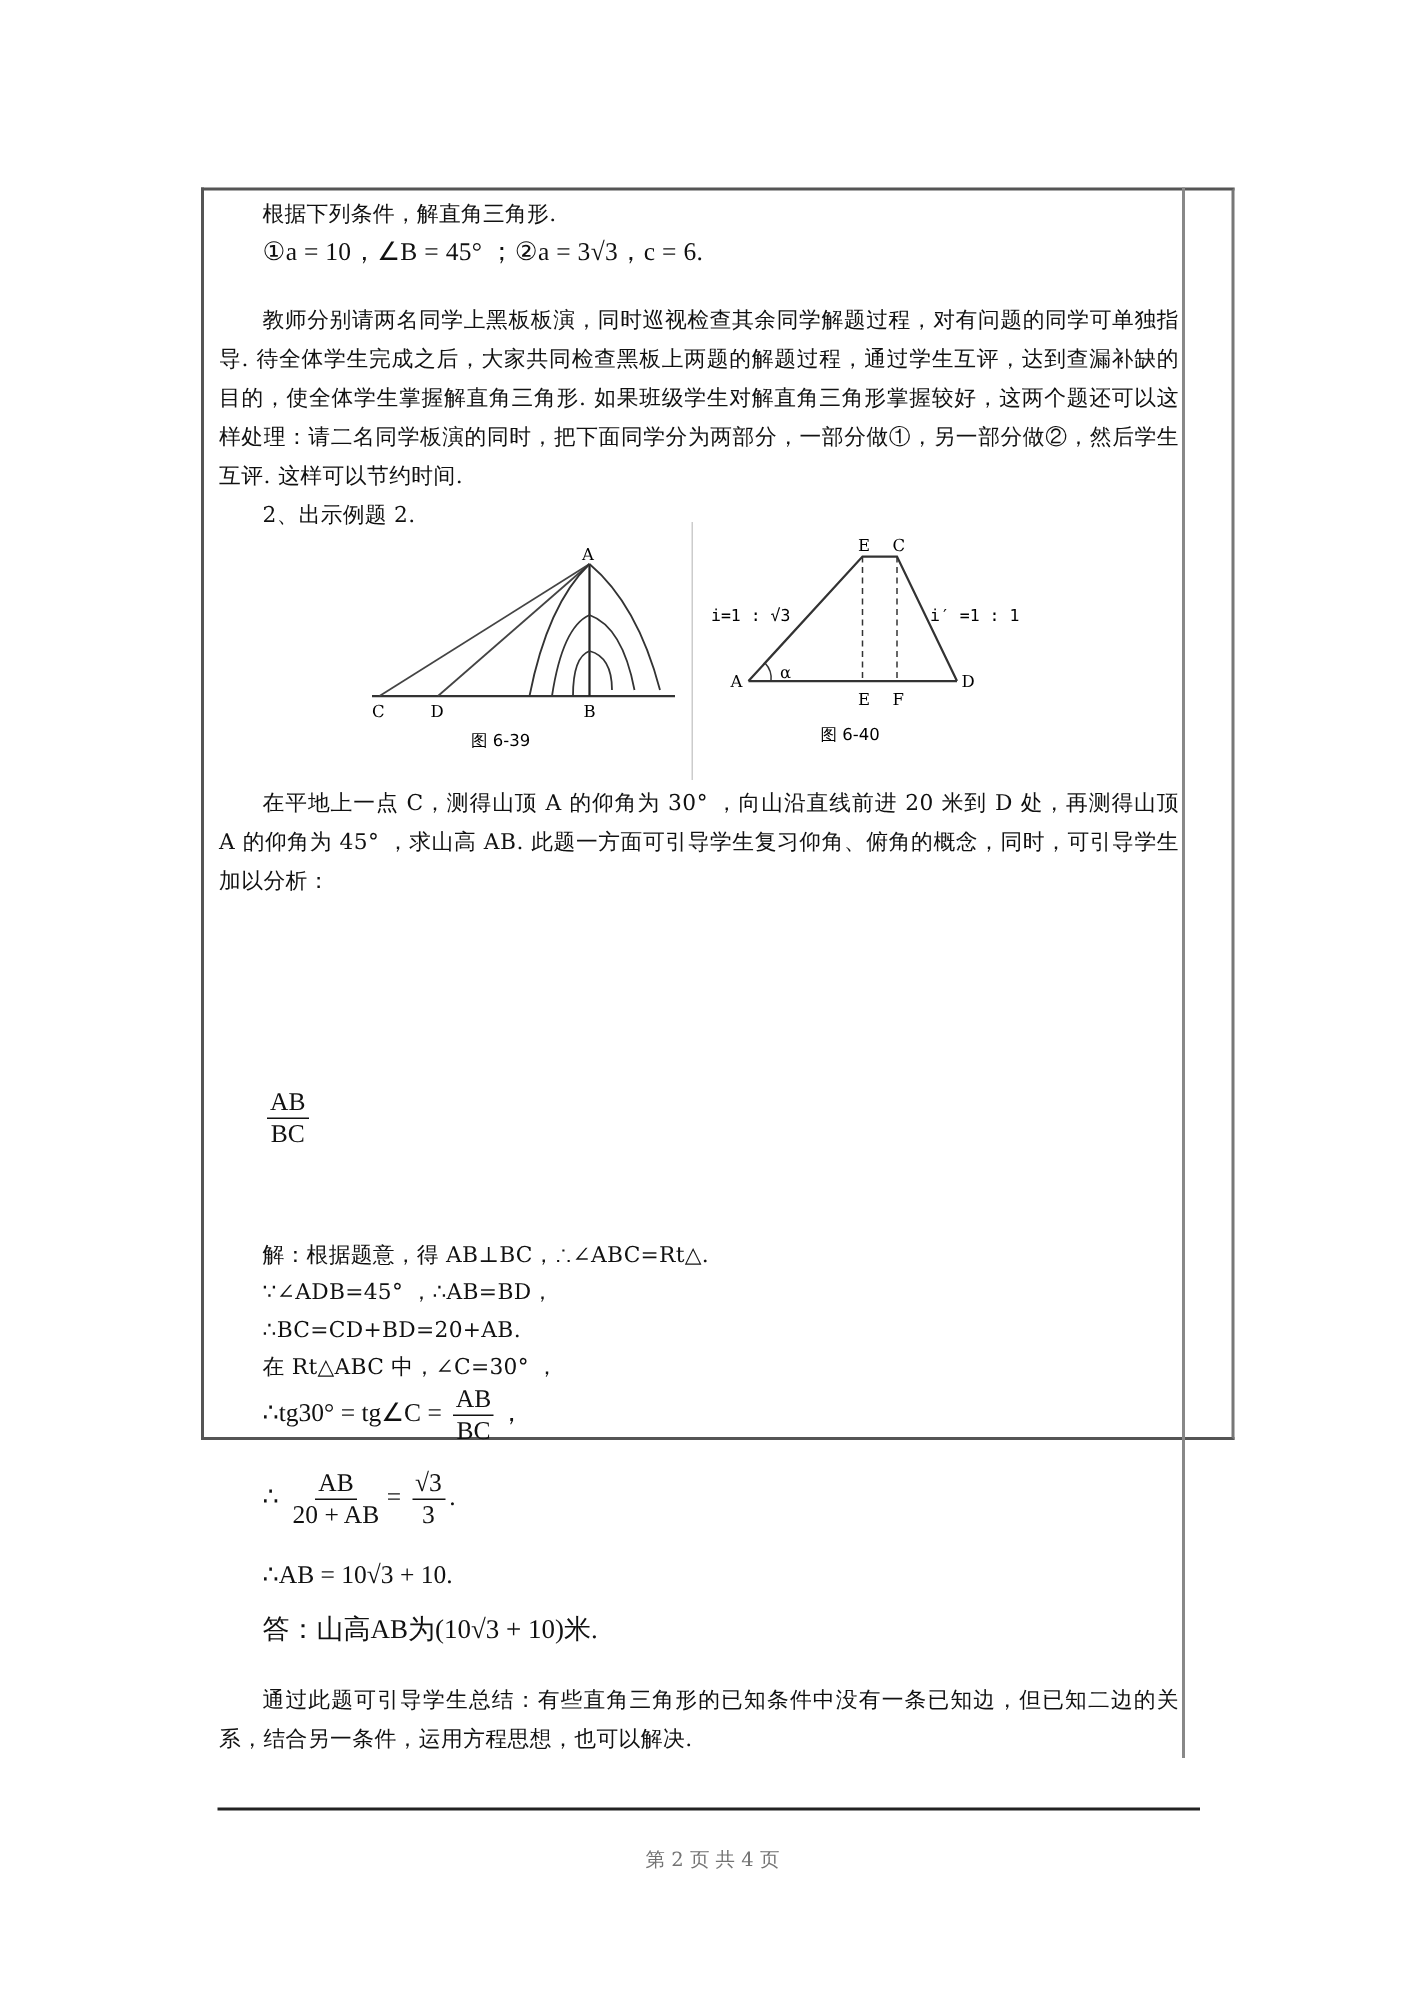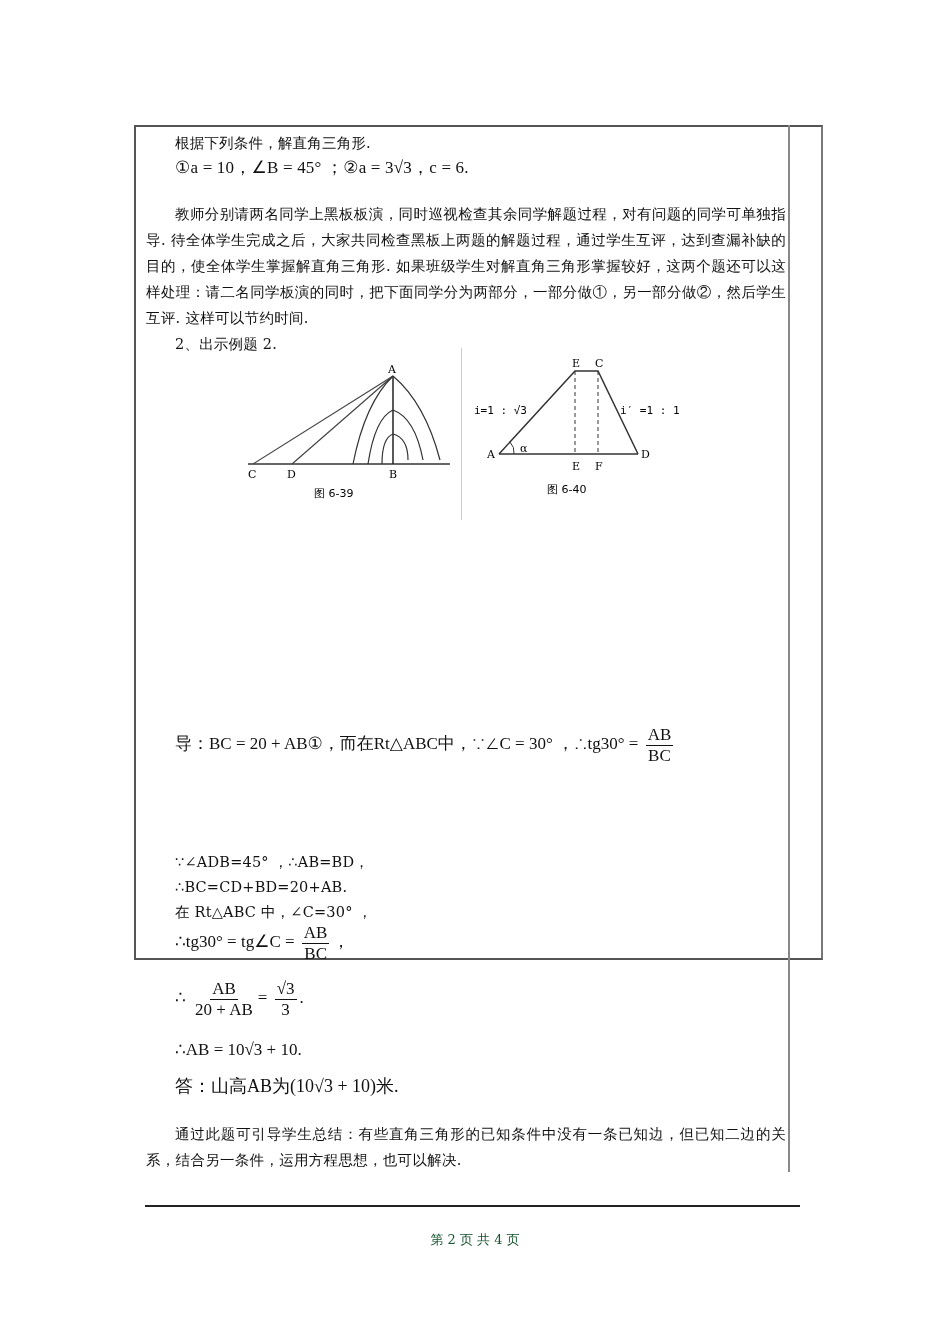--- a/index.html
+++ b/index.html
@@ -10,43 +10,44 @@
   .t { position:absolute; font-size:14.5px; line-height:26px; white-space:nowrap; letter-spacing:0.2px; }
   .para { position:absolute; left:10px; width:640px; font-size:14.5px; line-height:26px; text-align:justify; text-indent:2em; letter-spacing:0.3px; }
   .math { font-family:"Liberation Serif", serif; }
   .mathbig { position:absolute; font-family:"Liberation Serif", serif; font-size:17px; white-space:nowrap; }
   .frac { display:inline-flex; flex-direction:column; align-items:center; vertical-align:middle; margin:0 3px; }
   .frac .num { border-bottom:1px solid #111; padding:0 2px; line-height:20px; }
   .frac .den { line-height:20px; padding:0 2px; }
   .figure { position:absolute; }
   .fig-sep { position:absolute; left:461px; top:348px; width:1px; height:172px; background:#ccc; }
   .footer-rule { position:absolute; left:145px; top:1205px; width:655px; height:2px; background:#222; }
-  .page-num { position:absolute; left:0; width:950px; top:1231px; text-align:center; font-size:13px; color:#14532d; }
+  .page-num { position:absolute; left:0; width:950px; top:1231px; text-align:center; font-size:13px; color:#737373; }
 </style>
 </head>
 <body>
 
 <div class="page-table">
   <div class="cell">
 
     <div class="t" style="left:39px; top:3px;">根据下列条件，解直角三角形.</div>
     <div class="t math" style="left:39px; top:28px; font-size:17px;">①a = 10，∠B = 45° ；②a = 3√3，c = 6.</div>
 
     <div class="para" style="top:74px;">教师分别请两名同学上黑板板演，同时巡视检查其余同学解题过程，对有问题的同学可单独指导. 待全体学生完成之后，大家共同检查黑板上两题的解题过程，通过学生互评，达到查漏补缺的目的，使全体学生掌握解直角三角形. 如果班级学生对解直角三角形掌握较好，这两个题还可以这样处理：请二名同学板演的同时，把下面同学分为两部分，一部分做①，另一部分做②，然后学生互评. 这样可以节约时间.</div>
     <div class="t" style="left:39px; top:204px;">2、出示例题 2.</div>
 
+    <div class="para" style="top:396px;">在平地上一点 C，测得山顶 A 的仰角为 30° ，向山沿直线前进 20 米到 D 处，再测得山顶 A 的仰角为 45° ，求山高 AB. 此题一方面可引导学生复习仰角、俯角的概念，同时，可引导学生加以分析：</div>
 
     <div class="mathbig" style="left:39px; top:598px; font-size:17px;">
-      <span>导：BC = 20 + AB①，而在Rt△ABC中，∵∠C = 30° ，∴tg30°  =</span>
       <span class="frac">
         <span class="num">AB</span>
         <span class="den">BC</span>
       </span>
     </div>
 
+    <div class="t" style="left:39px; top:697px;">解：根据题意，得 AB⊥BC，∴∠ABC=Rt△.</div>
     <div class="t" style="left:39px; top:722px;">∵∠ADB=45° ，∴AB=BD，</div>
     <div class="t" style="left:39px; top:747px;">∴BC=CD+BD=20+AB.</div>
     <div class="t" style="left:39px; top:772px;">在 Rt△ABC 中，∠C=30° ，</div>
 
     <div class="mathbig" style="left:39px; top:796px;">
       <span>∴tg30°  = tg∠C =</span>
       <span class="frac">
         <span class="num">AB</span>
         <span class="den">BC</span>
       </span><span>，</span>

